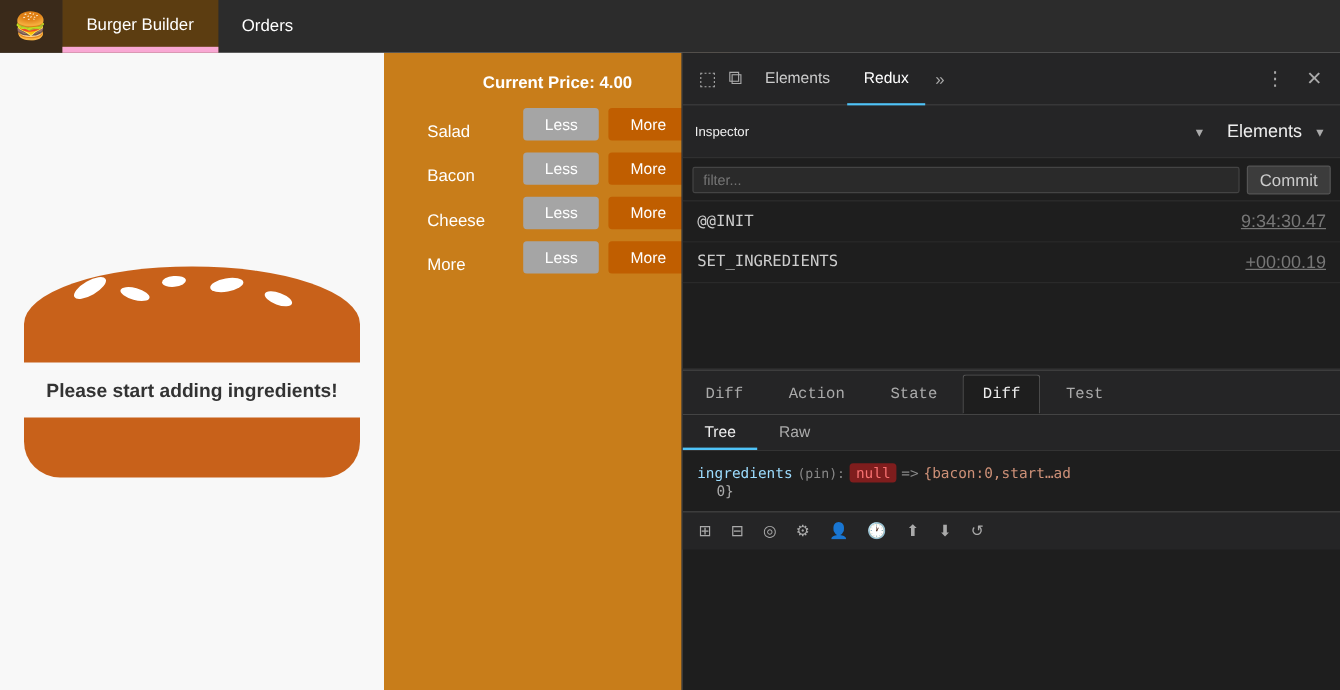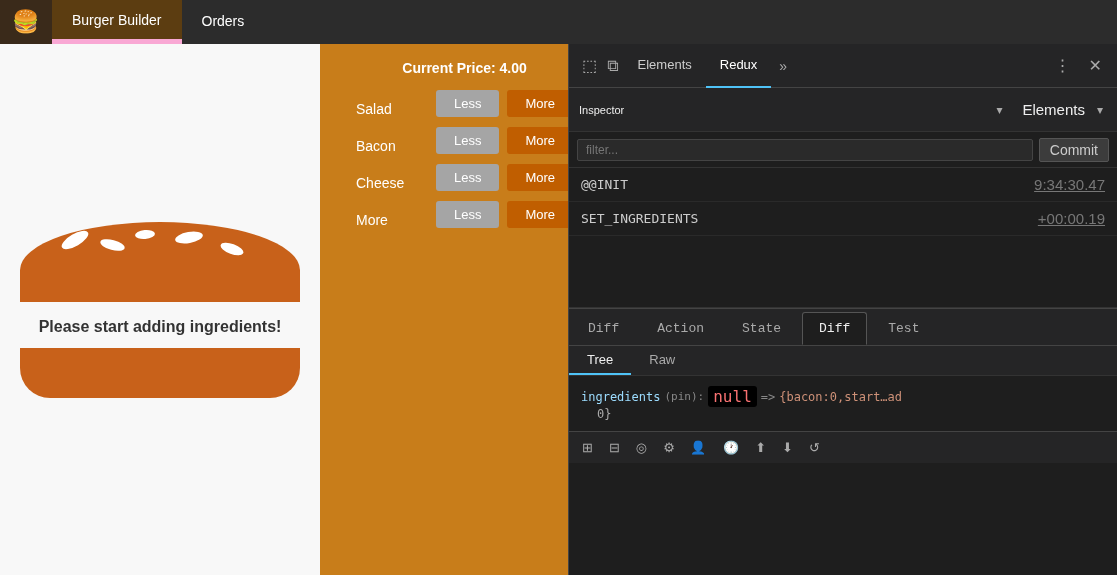--- a/index.html
+++ b/index.html
@@ -399,25 +399,25 @@
     }
     .code-line {
       display: flex;
       align-items: center;
       flex-wrap: wrap;
       gap: 4px;
     }
     .code-key { color: #9cdcfe; }
     .code-pin { color: #888; font-size: 11px; }
     .code-null {
-      background: #000000;
+      background: #7f1d1d;
       color: #f87171;
       padding: 1px 5px;
       border-radius: 3px;
-      font-size: 16px;
+      font-size: 12px;
     }
     .code-arrow { color: #888; }
     .code-value { color: #ce9178; }
     .code-indent { padding-left: 16px; color: #aaa; }
 
     
     .devtools-bottombar {
       height: 32px;
       background: #252526;
       border-top: 1px solid #444;

